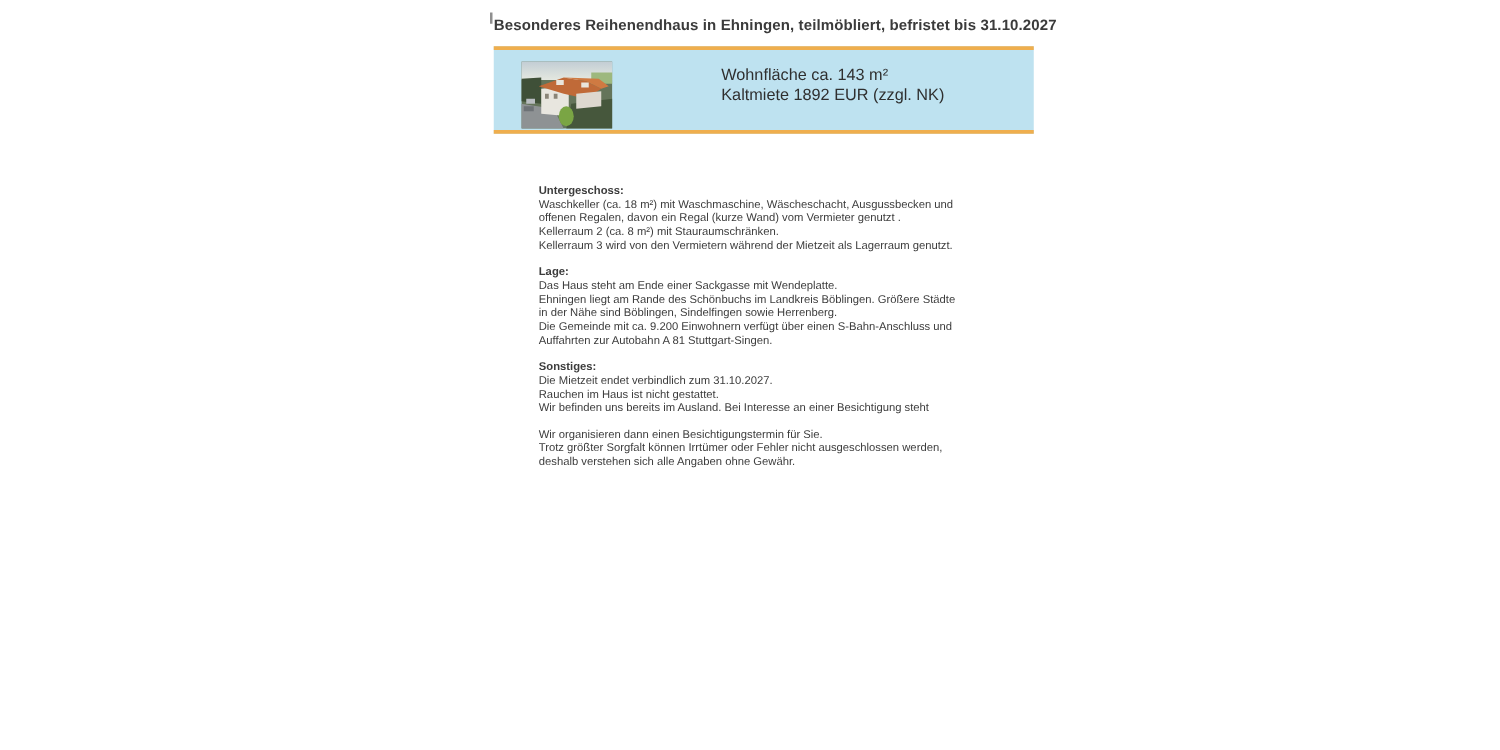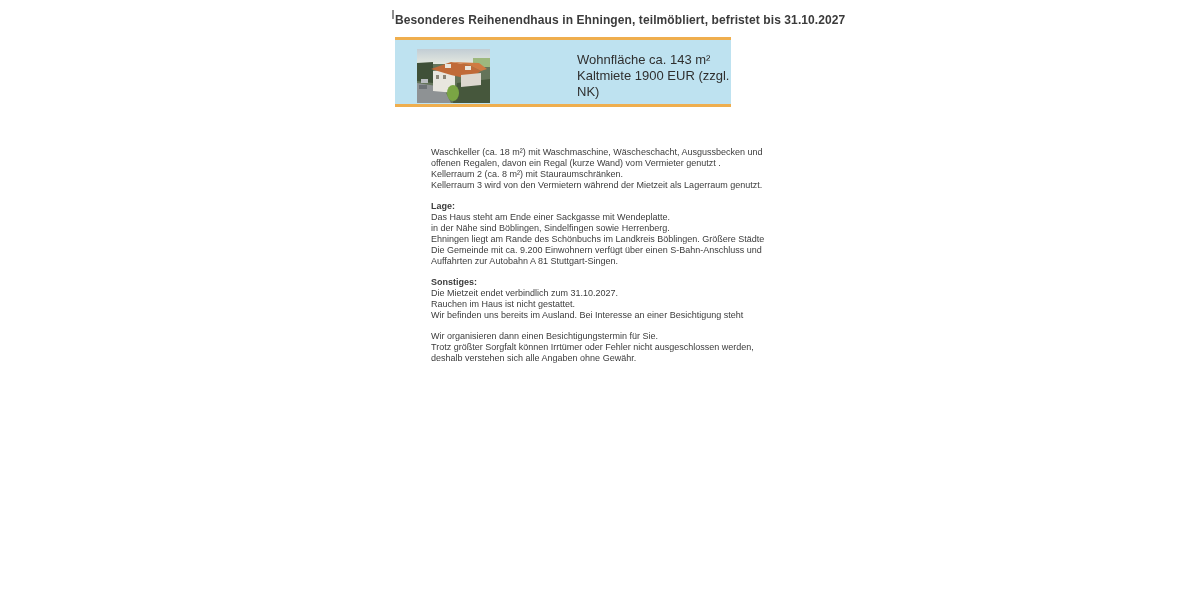--- a/index.html
+++ b/index.html
@@ -32,21 +32,21 @@
     left: 392px;
     top: 10px;
     width: 2px;
     height: 9px;
     background: #8f8f8f;
   }
   .banner {
     position: absolute;
     left: 395px;
     top: 37px;
-    width: 336px;
+    width: 432px;
     height: 70px;
     box-sizing: border-box;
     background: #bee2f0;
     border-top: 3px solid #efae4e;
     border-bottom: 3px solid #efae4e;
   }
   .photo {
     position: absolute;
     left: 22px;
     top: 9px;
@@ -106,38 +106,39 @@
       <rect x="48" y="17" width="6" height="4" fill="#e9e5dc"></rect>
       <rect x="19" y="26" width="3" height="4" fill="#8a8578"></rect>
       <rect x="26" y="26" width="3" height="4" fill="#8a8578"></rect>
       <ellipse cx="36" cy="44" rx="6" ry="8" fill="#7aa544"></ellipse>
       <rect x="4" y="30" width="7" height="4" fill="#b9bdc1"></rect>
       <rect x="2" y="36" width="8" height="4" fill="#6d7276"></rect>
     </svg>
   </div>
   <div class="banner-text">
     <div>Wohnfläche ca. 143 m²</div>
-    <div>Kaltmiete 1900 EUR (zzgl. NK)</div>
+    <div>Kaltmiete 1892 EUR (zzgl. NK)</div>
   </div>
 </div>
 
 <div class="body-text">
 
   <div class="section">
+    <div class="heading">Untergeschoss:</div>
     <div class="bline">Waschkeller (ca. 18 m²) mit Waschmaschine, Wäscheschacht, Ausgussbecken und</div>
     <div class="bline">offenen Regalen, davon ein Regal (kurze Wand) vom Vermieter genutzt .</div>
     <div class="bline">Kellerraum 2 (ca. 8 m²) mit Stauraumschränken.</div>
     <div class="bline">Kellerraum 3 wird von den Vermietern während der Mietzeit als Lagerraum genutzt.</div>
   </div>
 
   <div class="section">
     <div class="heading">Lage:</div>
     <div class="bline">Das Haus steht am Ende einer Sackgasse mit Wendeplatte.</div>
+    <div class="bline">Ehningen liegt am Rande des Schönbuchs im Landkreis Böblingen. Größere Städte</div>
     <div class="bline">in der Nähe sind Böblingen, Sindelfingen sowie Herrenberg.</div>
-    <div class="bline">Ehningen liegt am Rande des Schönbuchs im Landkreis Böblingen. Größere Städte</div>
     <div class="bline">Die Gemeinde mit ca. 9.200 Einwohnern verfügt über einen S-Bahn-Anschluss und</div>
     <div class="bline">Auffahrten zur Autobahn A 81 Stuttgart-Singen.</div>
   </div>
 
   <div class="section">
     <div class="heading">Sonstiges:</div>
     <div class="bline">Die Mietzeit endet verbindlich zum 31.10.2027.</div>
     <div class="bline">Rauchen im Haus ist nicht gestattet.</div>
     <div class="bline">Wir befinden uns bereits im Ausland. Bei Interesse an einer Besichtigung steht</div>
   </div>

